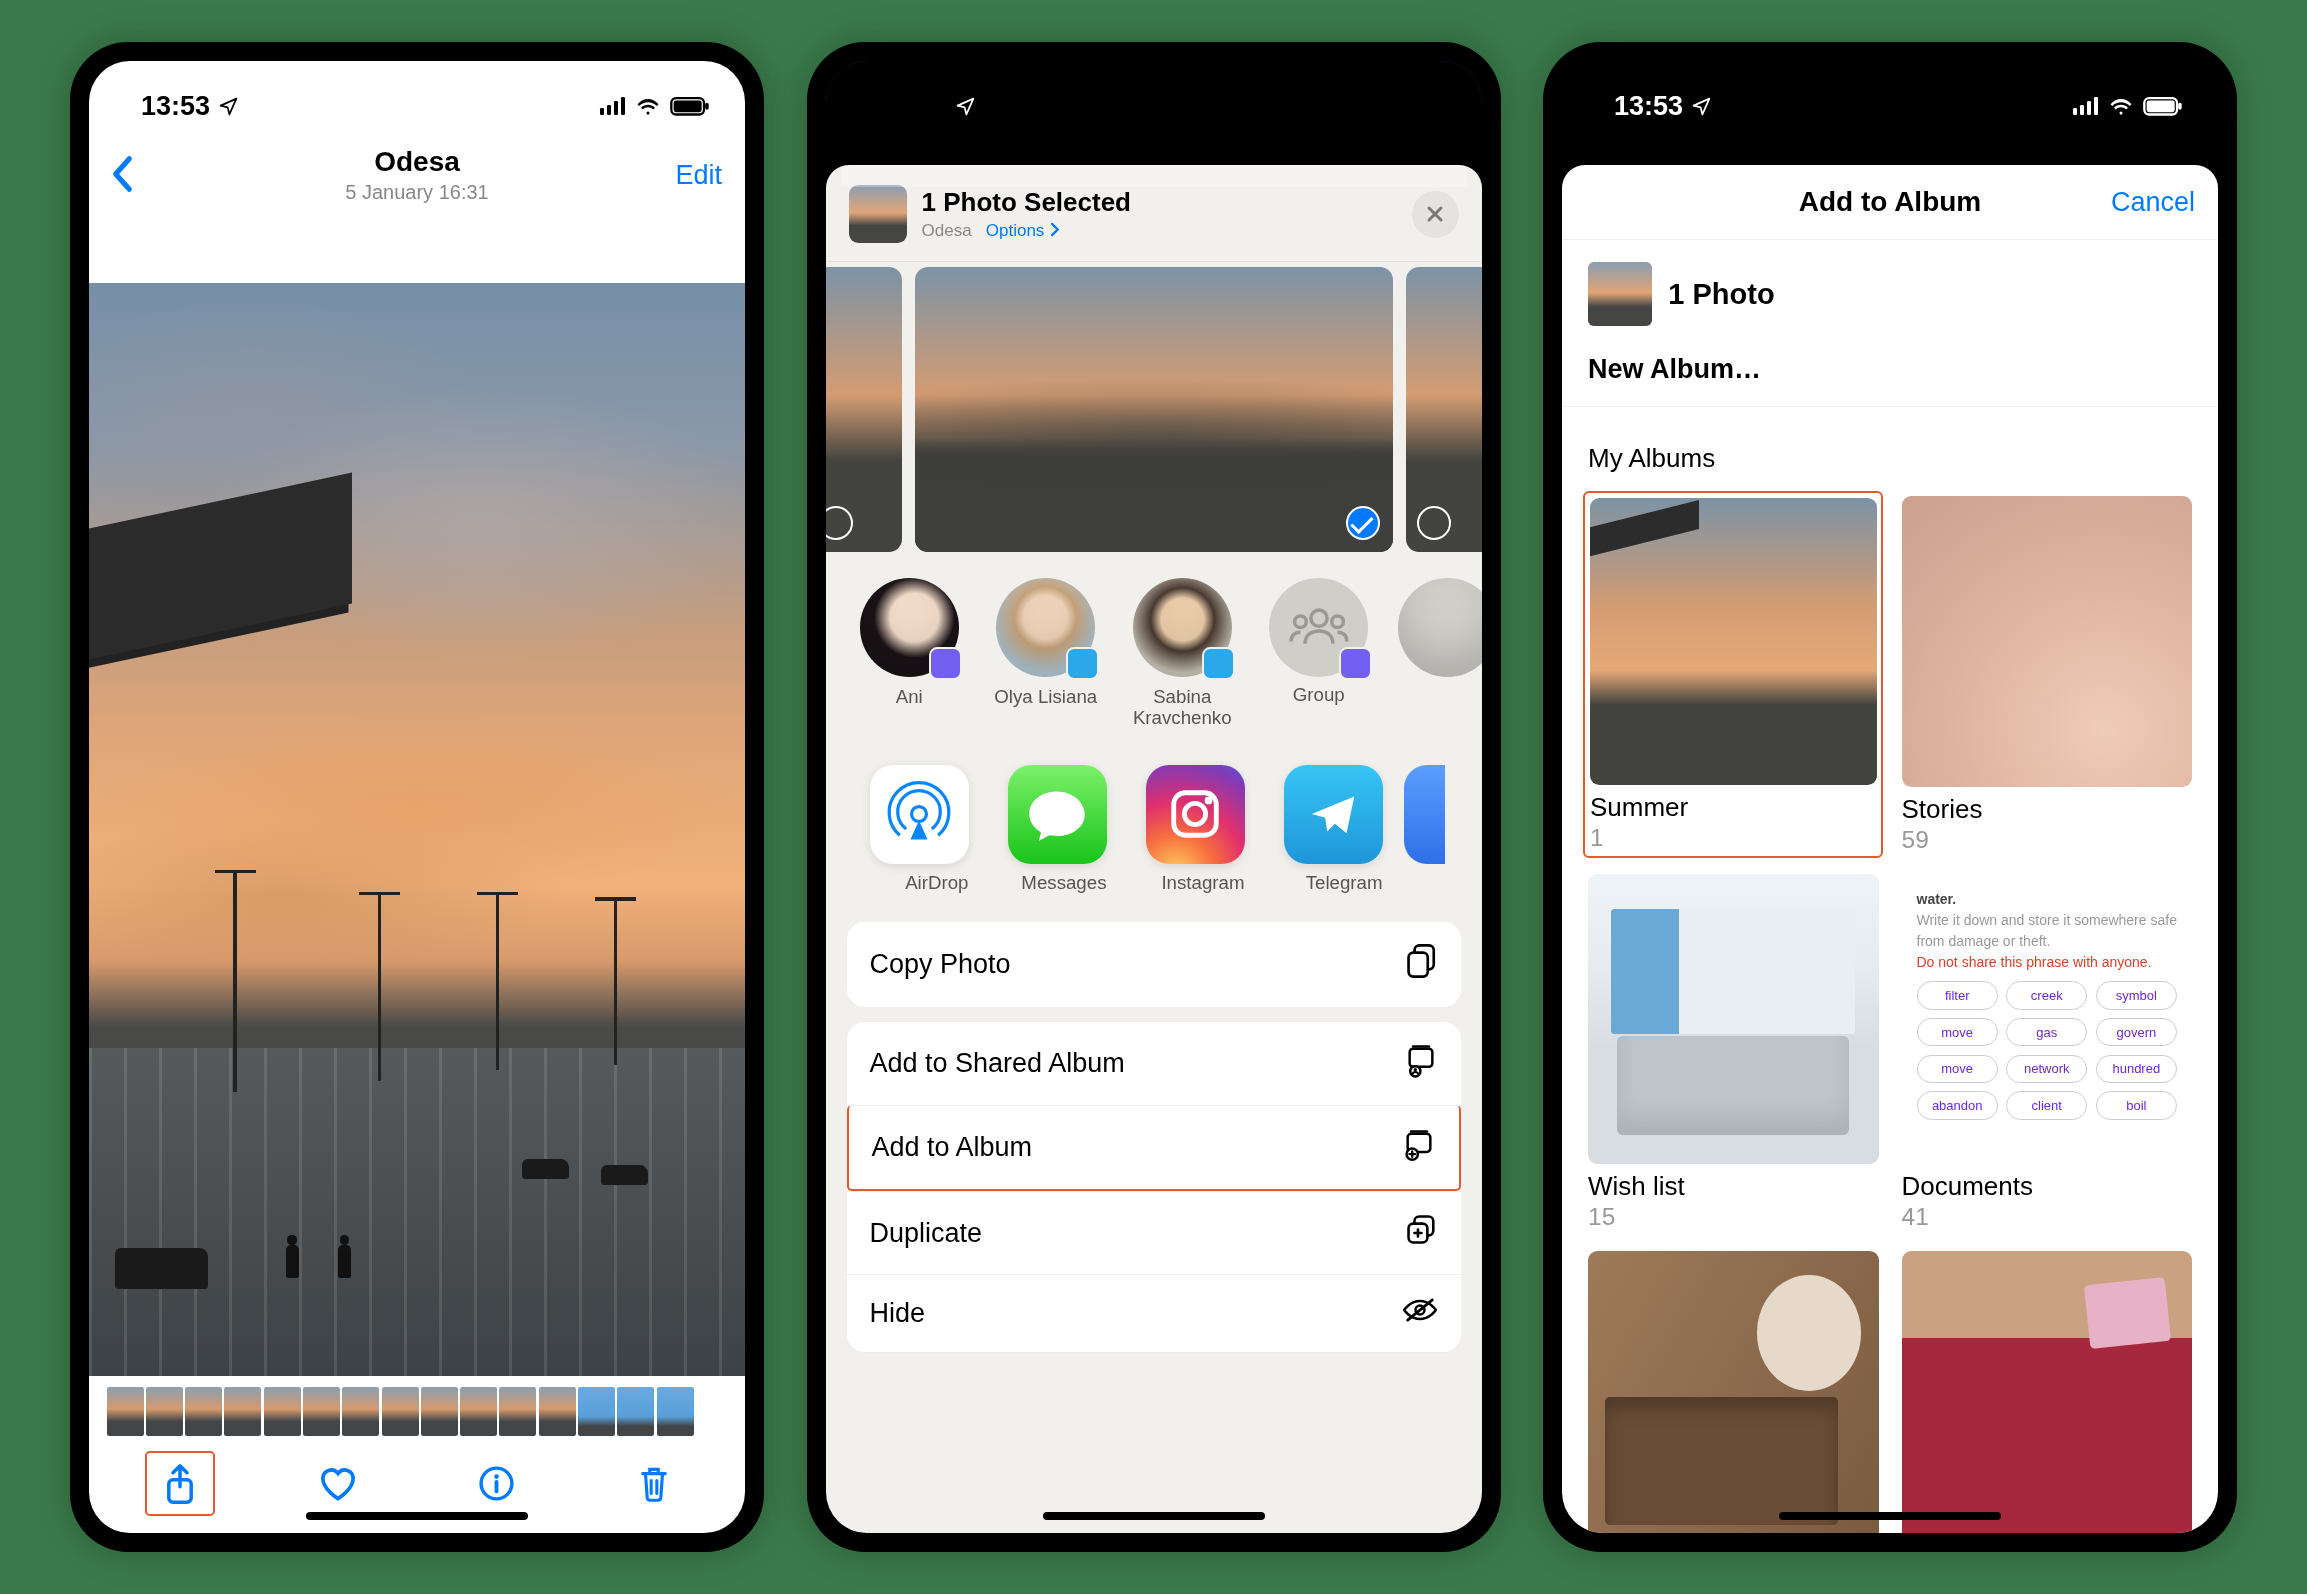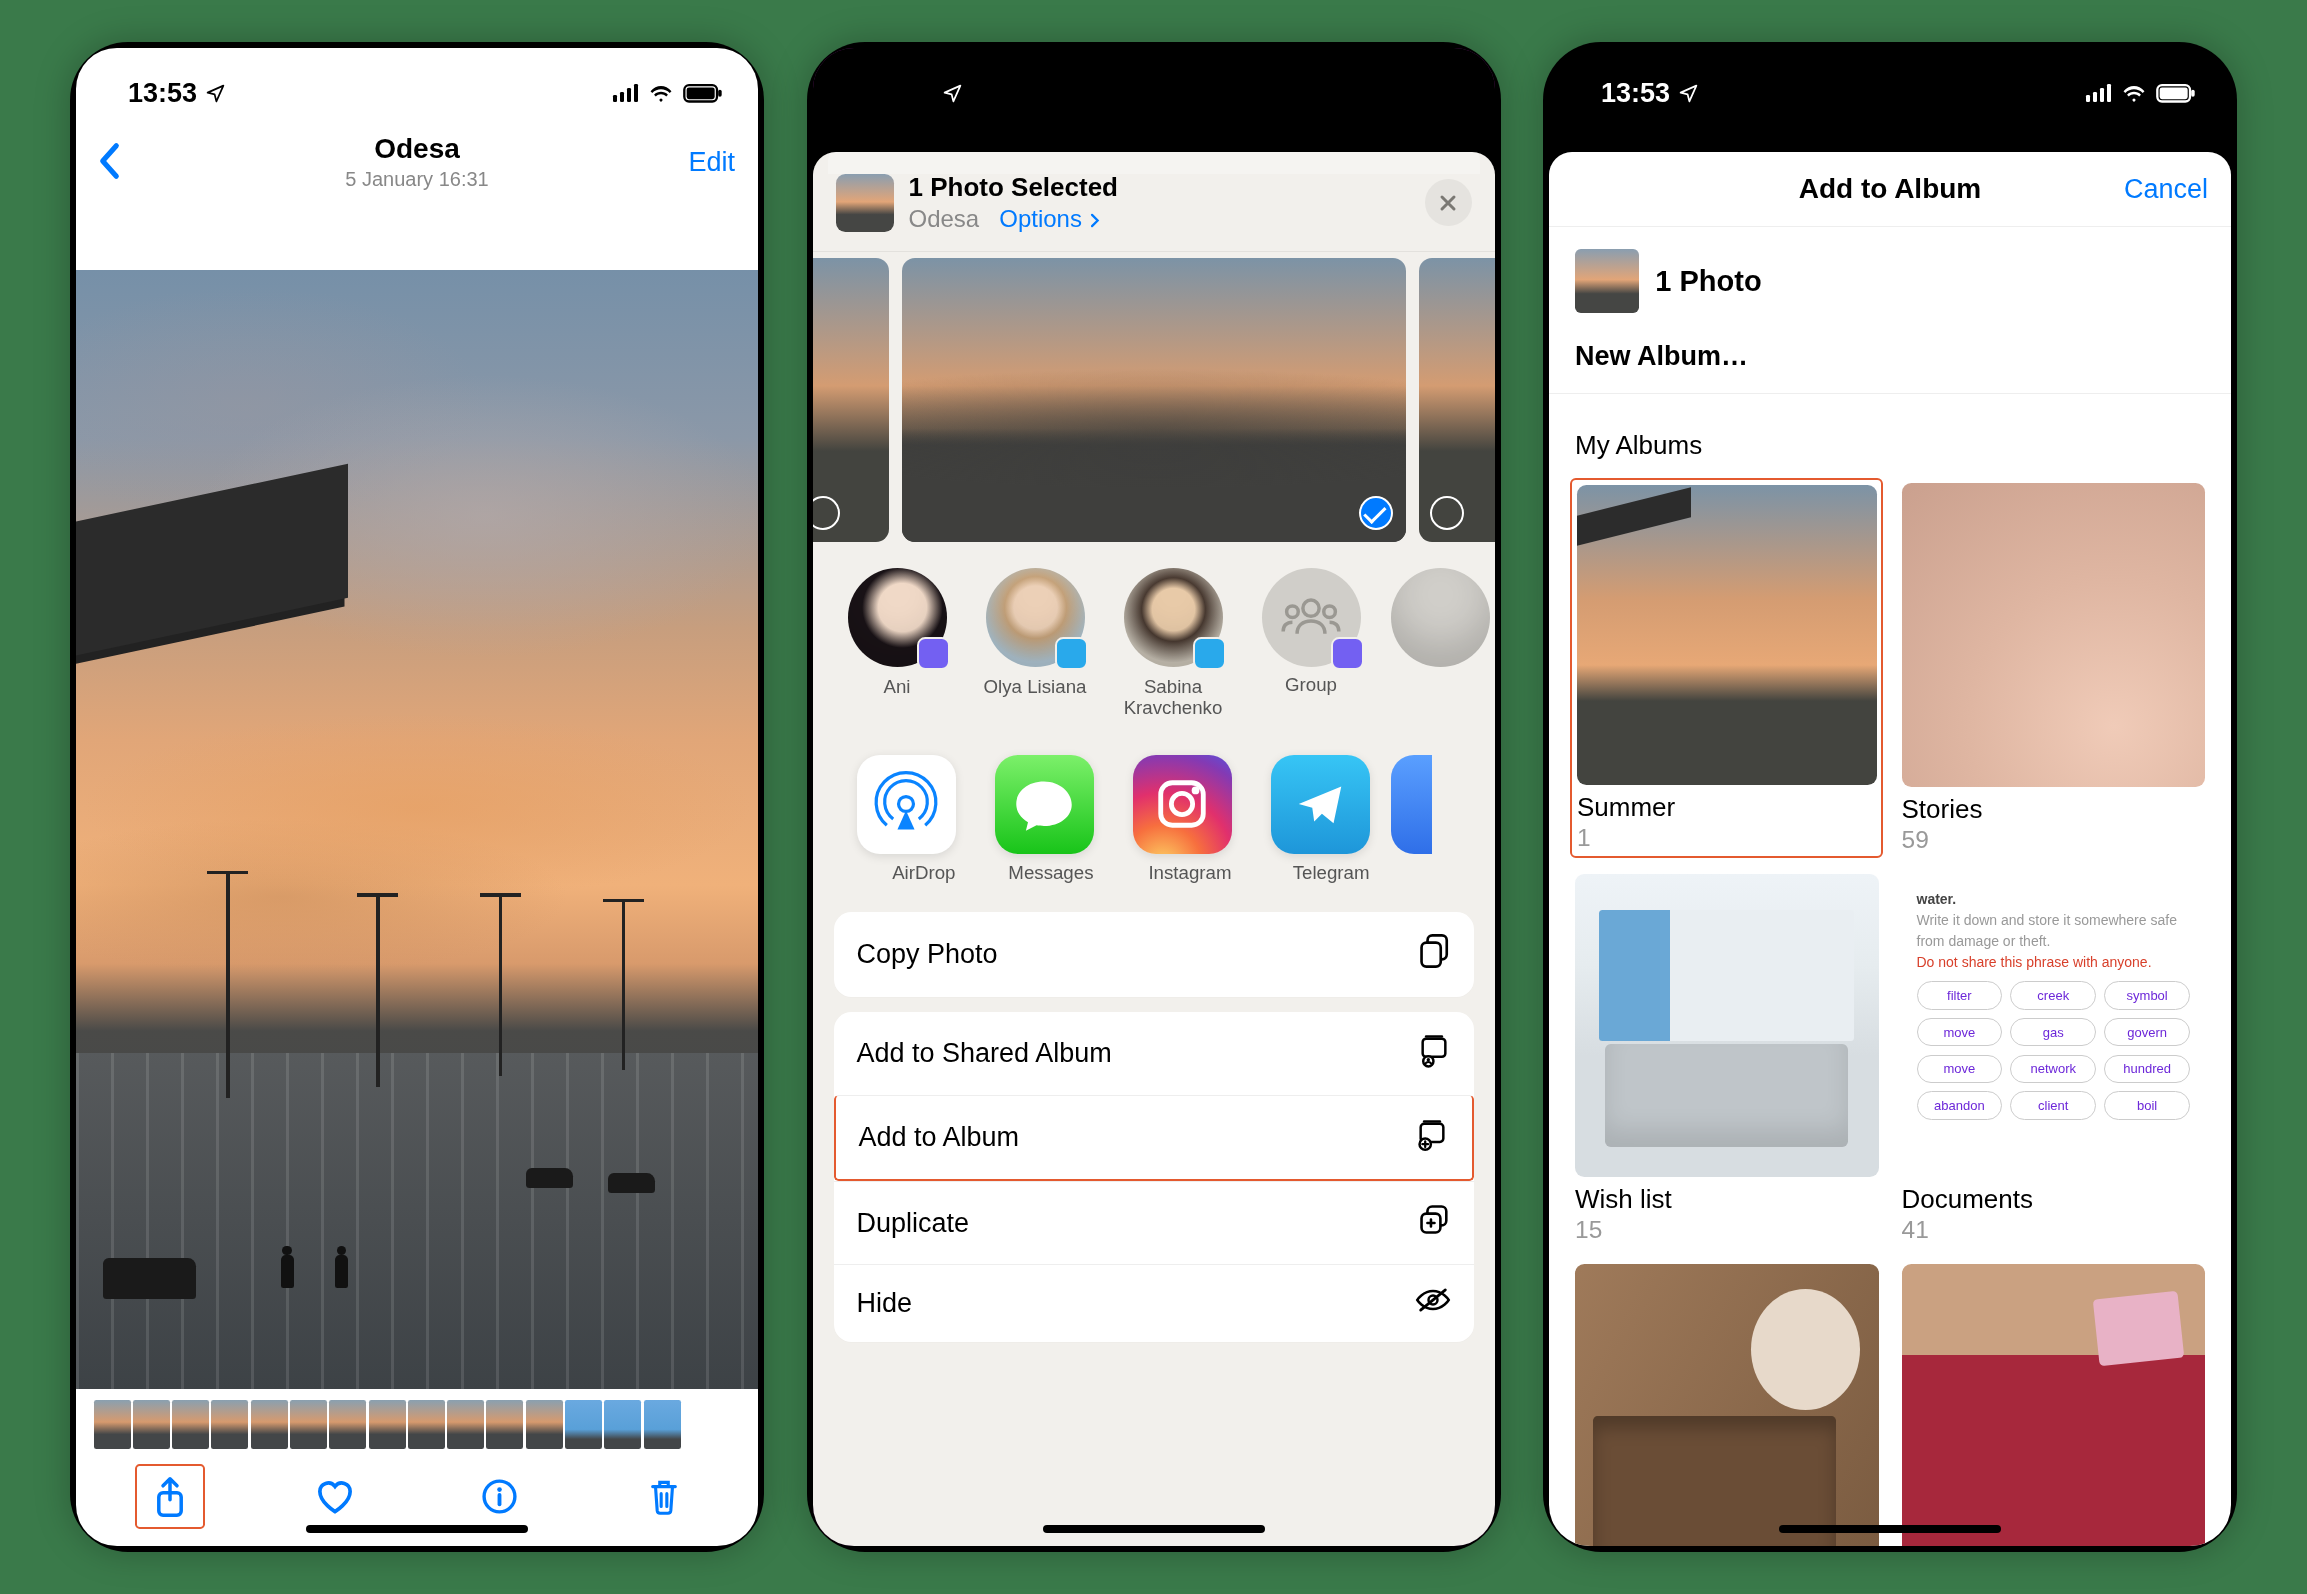--- a/index.html
+++ b/index.html
@@ -16,21 +16,21 @@
     display: flex;
     justify-content: space-between;
     gap: 37px;
     padding: 42px 70px;
   }
   .phone {
     width: 694px;
     height: 1510px;
     background: #000;
     border-radius: 58px;
-    padding: 6px;
+    padding: 19px;
     box-shadow: 0 0 35px rgba(0,0,0,.25);
     position: relative;
   }
   .screen {
     width: 100%;
     height: 100%;
     border-radius: 41px;
     overflow: hidden;
     position: relative;
     background: #fff;
@@ -148,21 +148,21 @@
     display:flex; align-items:center; gap:15px;
     padding: 20px 23px 17.5px;
     border-bottom: 1.2px solid #e3e1dd;
   }
   .s2-head-thumb{
     width:58px;height:58px;border-radius:9.3px;
     background: linear-gradient(to bottom,#8a9eb0 0%, #e2a578 48%, #454644 70%);
   }
   .s2-head-main{ flex:1; }
   .s2-ht{ font-size:26px; font-weight:600; }
-  .s2-hs{ font-size:24px; color:#888; margin-top:2.3px; }
+  .s2-hs{ font-size:17px; color:#888; margin-top:2.3px; }
   .s2-hs .opt{ color:#007aff; }
   .s2-close{
     width:47px;height:47px;border-radius:50%;background:#e5e3df;display:flex;align-items:center;justify-content:center;color:#7a7873;
   }
   .s2-photos{
     display:flex; gap:13px; padding: 5.8px 0 13px; align-items:stretch; height: 303px;
   }
   .s2-p{ position:relative; flex-shrink:0; border-radius:13px; overflow:hidden;
     background: linear-gradient(to bottom,#7c93a6 0%, #d49c72 45%, #43443f 68%);
   }

